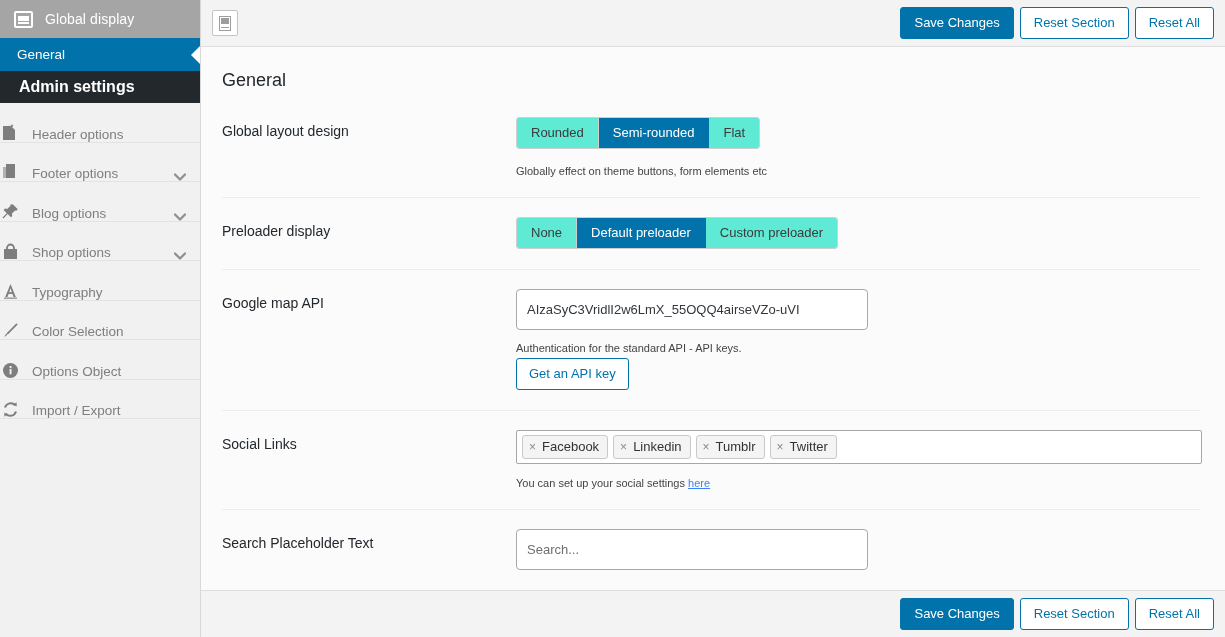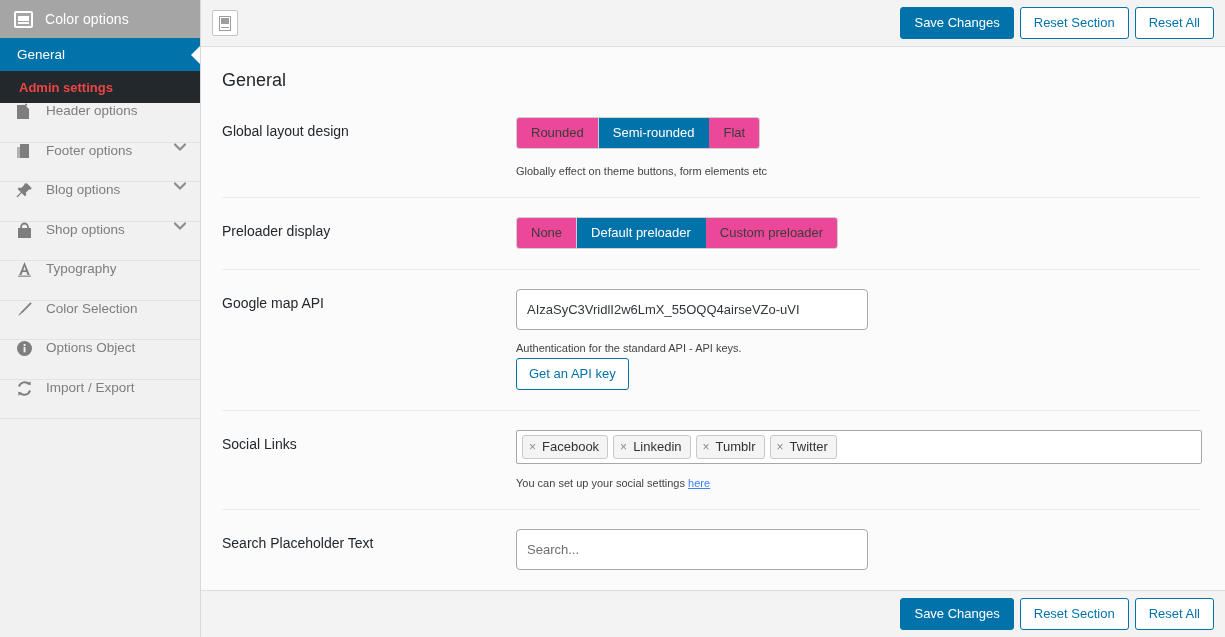--- a/index.html
+++ b/index.html
@@ -95,30 +95,29 @@
   }
 
   .nav-sub {
     height: 32px;
     background: #23282d;
     display: flex;
     align-items: center;
     padding-left: 19px;
   }
   .nav-sub .label {
-    color: #ef4444;
-    font-size: 13px;
+    color: #ffffff;
+    font-size: 16px;
     font-weight: 700;
   }
 
   .nav-item {
     height: 39.5px;
     display: flex;
-    align-items: flex-start;
-    padding-left: 14px;
+    align-items: flex-end;
     padding-right: 13px;
     border-bottom: 1px solid #e3e3e3;
     background: #f1f1f1;
     gap: 12px;
   }
   .nav-item .label {
     color: #7e7e7e;
     font-size: 13.5px;
     flex: 1 1 auto;
   }
@@ -248,21 +247,21 @@
   
   .btn-group {
     display: inline-flex;
     border-radius: 3px;
     overflow: hidden;
     border: 1px solid #cfcfcf;
   }
   .btn-group .opt {
     font-size: 13px;
     padding: 7px 14px 8px;
-    background: #ec4899;
+    background: #5eead4;
     color: #3b3b3b;
     border-right: 1px solid #cfcfcf;
     cursor: pointer;
     white-space: nowrap;
   }
   .btn-group .opt:last-child { border-right: none; }
   .btn-group .opt.active {
     background: #0173aa;
     color: #ffffff;
     border-right-color: #0173aa;
@@ -354,21 +353,21 @@
 </style>
 </head>
 <body>
 
 <div class="app">
 
   <aside class="sidebar">
 
     <div class="sidebar-header">
       <span class="icon-global"></span>
-      <span class="sh-title">Color options</span>
+      <span class="sh-title">Global display</span>
     </div>
 
     <div class="nav-active">
       <span class="label">General</span>
     </div>
 
     <div class="nav-sub">
       <span class="label">Admin settings</span>
     </div>
 

